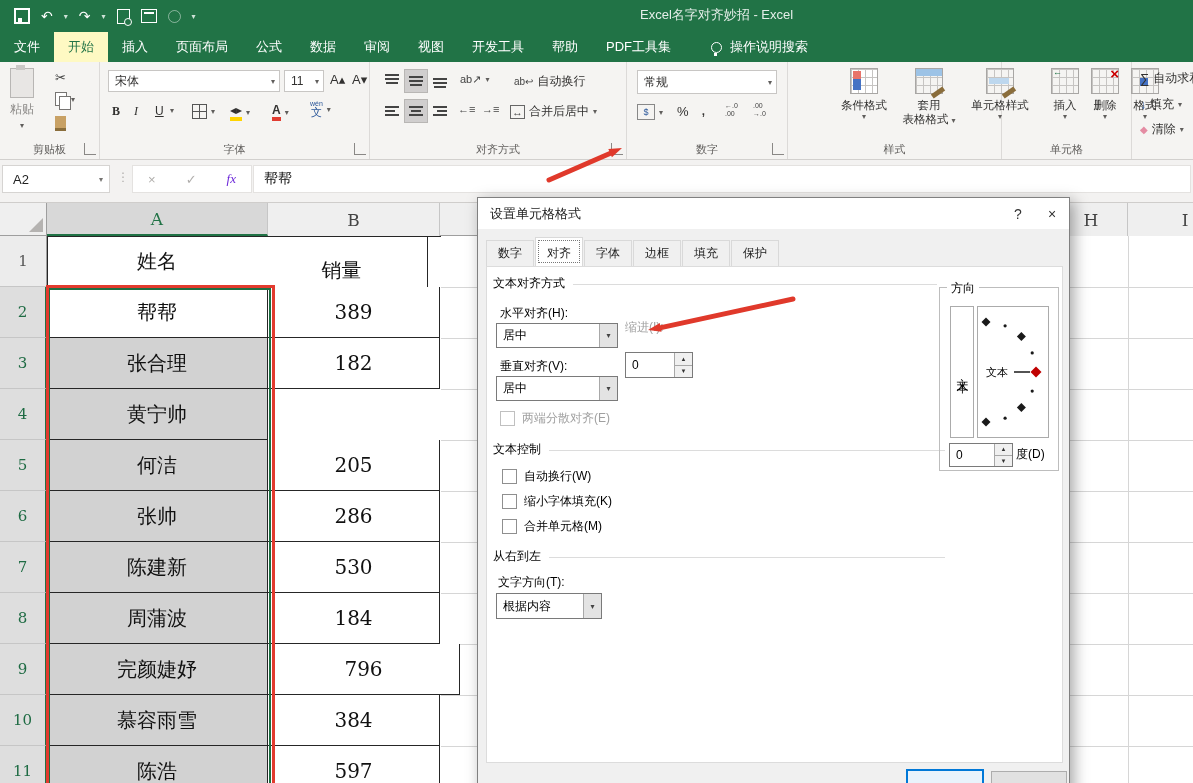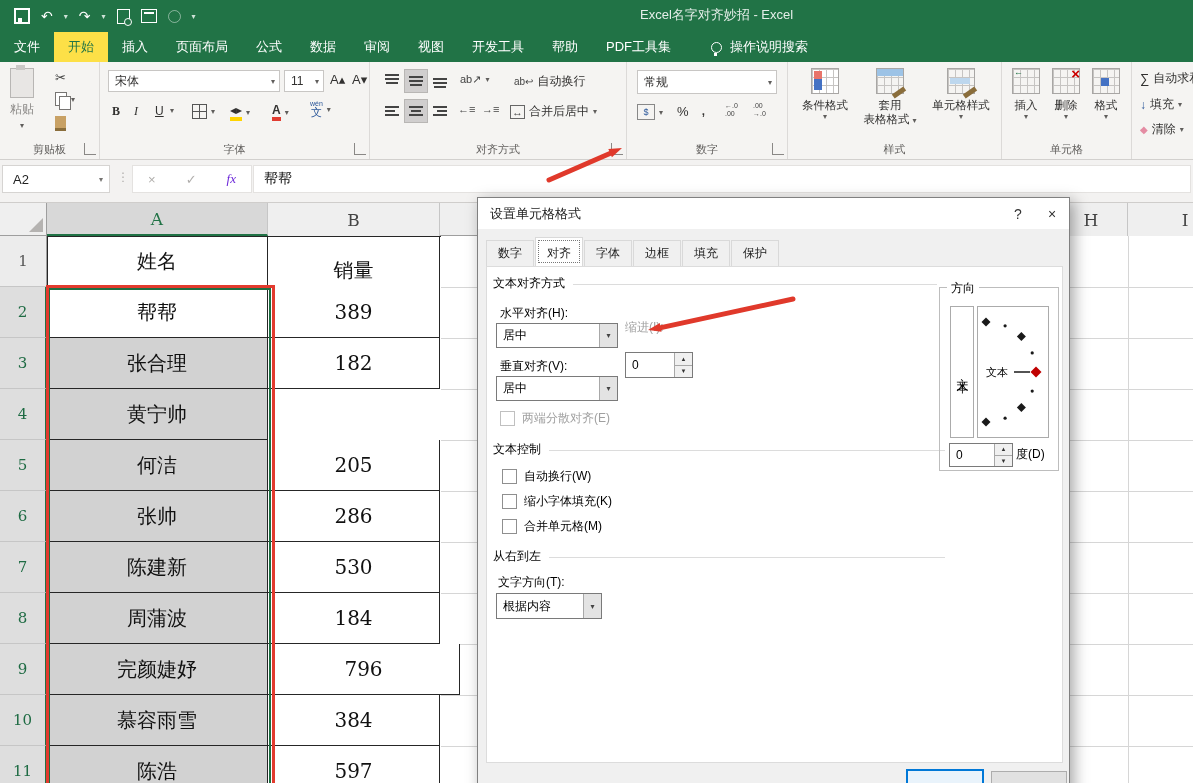--- a/index.html
+++ b/index.html
@@ -15,21 +15,21 @@
   .i-save:after{content:"";position:absolute;left:2px;bottom:0;width:4px;height:4px;background:#fff;}
   .i-preview{width:11px;height:13px;border:1.5px solid #fff;position:relative;display:inline-block;}
   .i-preview:after{content:"";position:absolute;right:-3px;bottom:-3px;width:6px;height:6px;border:1.5px solid #fff;border-radius:50%;background:#217346;}
   .i-pagesetup{width:14px;height:12px;border:1.5px solid #fff;position:relative;display:inline-block;}
   .i-pagesetup:after{content:"";position:absolute;left:2px;top:2px;right:2px;height:2px;background:#fff;}
   .i-circle{width:11px;height:11px;border:1.5px solid rgba(255,255,255,.45);border-radius:50%;display:inline-block;}
   .wtitle{left:640px;top:0;height:30px;display:flex;align-items:center;color:rgba(255,255,255,.88);font-size:13px;}
   
   .menubar{left:0;top:32px;width:1193px;height:30px;background:#217346;display:flex;align-items:stretch;color:#fff;font-size:13px;}
   .mtab{display:flex;align-items:center;padding:0 14px;cursor:default;}
-  .mtab.active{background:#fde047;color:#217346;}
+  .mtab.active{background:#fef9c3;color:#217346;}
   .msearch{display:flex;align-items:center;gap:8px;margin-left:26px;}
   .i-bulb{width:9px;height:9px;border:1.5px solid #fff;border-radius:50%;position:relative;display:inline-block;}
   .i-bulb:after{content:"";position:absolute;left:2px;bottom:-4px;width:3px;height:3px;background:#fff;}
   
   .ribbon{left:0;top:62px;width:1193px;height:98px;background:#f5f4f2;border-bottom:1px solid #d2d0ce;overflow:hidden;}
   .rgroup{position:absolute;top:0;height:97px;border-right:1px solid #dcdad8;box-sizing:border-box;}
   .glabel{position:absolute;bottom:2px;left:0;right:0;text-align:center;font-size:11px;color:#605e5c;}
   .dlgl{position:absolute;right:3px;bottom:4px;width:11px;height:11px;border-left:1px solid #8a8886;border-bottom:1px solid #8a8886;font-size:8px;color:#8a8886;line-height:10px;text-align:center;}
   .rbtn{position:absolute;display:flex;align-items:center;gap:4px;font-size:12px;color:#323130;}
   .box{background:#fff;border:1px solid #c8c6c4;display:flex;align-items:center;box-sizing:border-box;font-size:12px;color:#323130;}
@@ -48,21 +48,21 @@
   .stack{display:inline-flex;flex-direction:column;align-items:center;line-height:1;}
   .stack .top{font-size:7px;color:#2b579a;}
   .stack .bot{font-size:11px;color:#2b579a;}
   .albtn{position:absolute;width:22px;height:22px;display:flex;align-items:center;justify-content:center;border:1px solid transparent;}
   .albtn.sel{background:#d0cece;border-color:#b8b6b4;}
   .vbars{width:14px;height:14px;display:flex;flex-direction:column;gap:2px;}
   .vbars i{display:block;height:2px;background:#444;}
   .w1{width:14px}.w2{width:10px}.w3{width:12px}
   .bars-top{justify-content:flex-start}.bars-mid{justify-content:center}.bars-bot{justify-content:flex-end}
   .bars-l i{align-self:flex-start}.bars-c i{align-self:center}.bars-r i{align-self:flex-end}
-  .bigbtn{position:absolute;display:flex;flex-direction:column;align-items:center;font-size:11.5px;color:#323130;text-align:left;line-height:1.25;}
+  .bigbtn{position:absolute;display:flex;flex-direction:column;align-items:center;font-size:11.5px;color:#323130;text-align:left;line-height:1.25;margin-left:39px;}
   .gicon{width:26px;height:24px;border:1px solid #a8a6a4;margin-bottom:4px;
     background-image:linear-gradient(#c6c4c2 1px,transparent 1px),linear-gradient(90deg,#c6c4c2 1px,transparent 1px);
     background-size:7px 8px;position:relative;}
   .gicon.cf{background-color:#fff;}
   .gicon.cf:after{content:"";position:absolute;left:2px;top:2px;width:8px;height:19px;background:linear-gradient(#e8746a 0 40%,#4472c4 40%);}
   .gicon.ft:after{content:"";position:absolute;left:0;top:0;right:0;height:7px;background:#9dc3e6;}
   .gicon.brush:before{content:"";position:absolute;right:-3px;bottom:-2px;width:14px;height:5px;background:#8a6d3b;transform:rotate(-35deg);}
   .gicon.cs:after{content:"";position:absolute;left:2px;top:9px;width:20px;height:6px;background:#bdd7ee;}
   .gicon.ins:after{content:"←";position:absolute;left:1px;top:-2px;font-size:9px;color:#217346;font-weight:bold;}
   .gicon.del:after{content:"×";position:absolute;right:-1px;top:-4px;font-size:15px;color:#c00;font-weight:bold;}
@@ -406,21 +406,21 @@
     <div class="hl" style="top:237px"></div>
   <div class="hl" style="top:288px"></div>
     <div class="hl" style="top:339px"></div>
   <div class="hl" style="top:390px"></div>
     <div class="hl" style="top:441px"></div>
   <div class="hl" style="top:492px"></div>
     <div class="hl" style="top:543px"></div>
   <div class="vl"></div>
 
   <div class="cell" style="left:47px;top:33px;width:221px;height:51px">姓名</div>
-  <div class="cell" style="left:268px;top:33px;width:172px;height:69px">销量</div>
+  <div class="cell" style="left:256px;top:33px;width:172px;height:69px">销量</div>
   <div class="cell" style="left:47px;top:84px;width:221px;height:51px">帮帮</div>
   <div class="cell" style="left:268px;top:84px;width:172px;height:51px">389</div>
   <div class="cell sel" style="left:47px;top:135px;width:221px;height:51px">张合理</div>
   <div class="cell" style="left:268px;top:135px;width:172px;height:51px">182</div>
   <div class="cell sel" style="left:47px;top:186px;width:221px;height:51px">黄宁帅</div>
   <div class="cell sel" style="left:47px;top:237px;width:221px;height:51px">何洁</div>
   <div class="cell" style="left:268px;top:237px;width:172px;height:51px">205</div>
   <div class="cell sel" style="left:47px;top:288px;width:221px;height:51px">张帅</div>
   <div class="cell" style="left:268px;top:288px;width:172px;height:51px">286</div>
   <div class="cell sel" style="left:47px;top:339px;width:221px;height:51px">陈建新</div>

